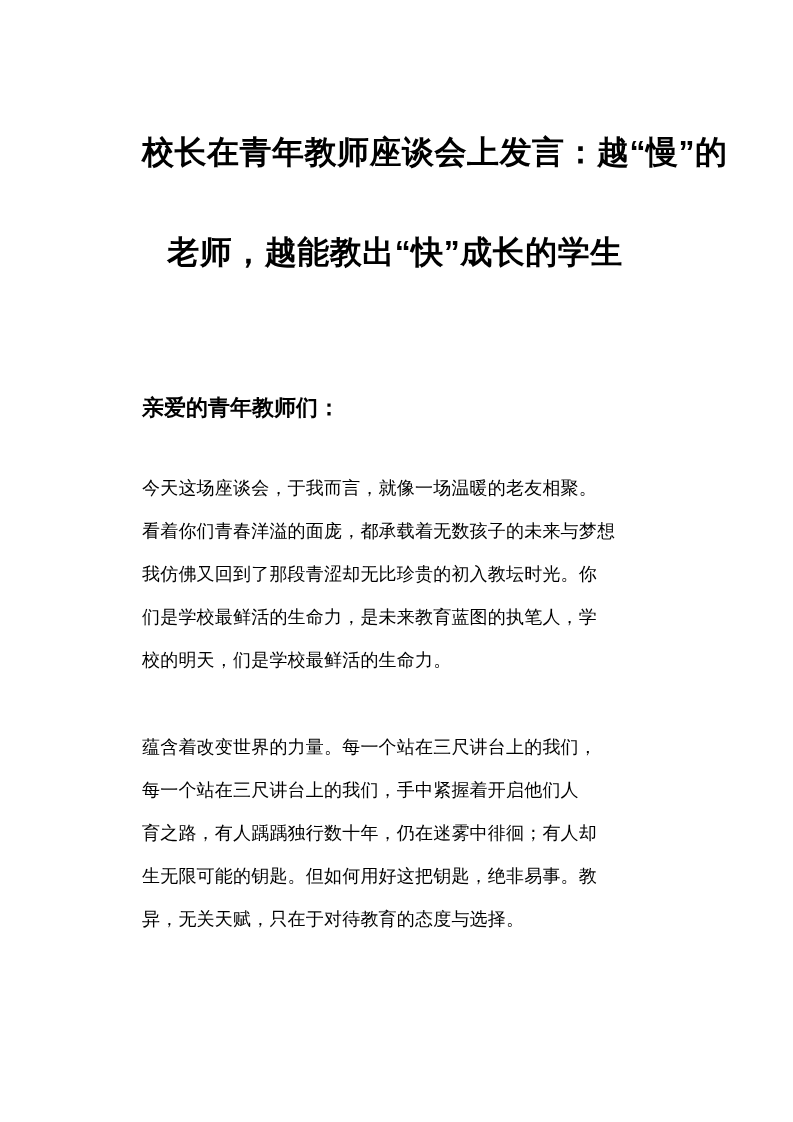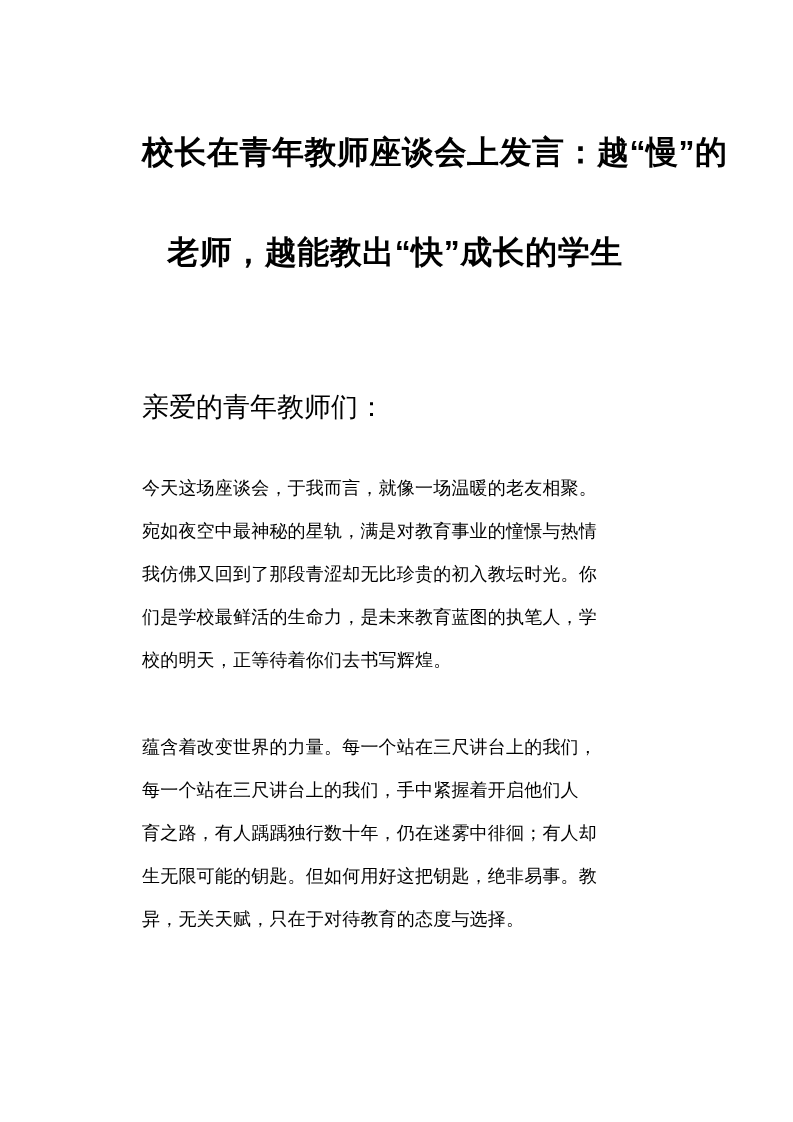--- a/index.html
+++ b/index.html
@@ -27,23 +27,23 @@
     text-align: center;
     letter-spacing: 0.5px;
     color: #000000;
   }
   .title-line {
     display: block;
     white-space: nowrap;
   }
   .salutation {
     margin: 84px 0 0 0;
-    font-size: 27px;
+    font-size: 22px;
     line-height: 43px;
-    font-weight: 400;
+    font-weight: 700;
   }
   .paragraph {
     font-size: 18px;
     line-height: 43px;
     font-weight: 400;
   }
   .paragraph.p1 { margin-top: 38px; }
   .paragraph.p2 { margin-top: 44px; }
   .body-line {
     display: block;
@@ -58,24 +58,24 @@
 
   <h1 class="doc-title">
     <span class="title-line">校长在青年教师座谈会上发言：越“慢”的</span>
     <span class="title-line">老师，越能教出“快”成长的学生</span>
   </h1>
 
   <p class="salutation">亲爱的青年教师们：</p>
 
   <div class="paragraph p1">
     <span class="body-line">今天这场座谈会，于我而言，就像一场温暖的老友相聚。</span>
-    <span class="body-line">宛如夜空中最神秘的星轨，满是对教育事业的憧憬与热情</span>
+    <span class="body-line">看着你们青春洋溢的面庞，都承载着无数孩子的未来与梦想</span>
     <span class="body-line">我仿佛又回到了那段青涩却无比珍贵的初入教坛时光。你</span>
     <span class="body-line">们是学校最鲜活的生命力，是未来教育蓝图的执笔人，学</span>
-    <span class="body-line">校的明天，正等待着你们去书写辉煌。</span>
+    <span class="body-line">校的明天，们是学校最鲜活的生命力。</span>
   </div>
 
   <div class="paragraph p2">
     <span class="body-line">蕴含着改变世界的力量。每一个站在三尺讲台上的我们，</span>
     <span class="body-line">每一个站在三尺讲台上的我们，手中紧握着开启他们人</span>
     <span class="body-line">育之路，有人踽踽独行数十年，仍在迷雾中徘徊；有人却</span>
     <span class="body-line">生无限可能的钥匙。但如何用好这把钥匙，绝非易事。教</span>
     <span class="body-line">异，无关天赋，只在于对待教育的态度与选择。</span>
   </div>
 

